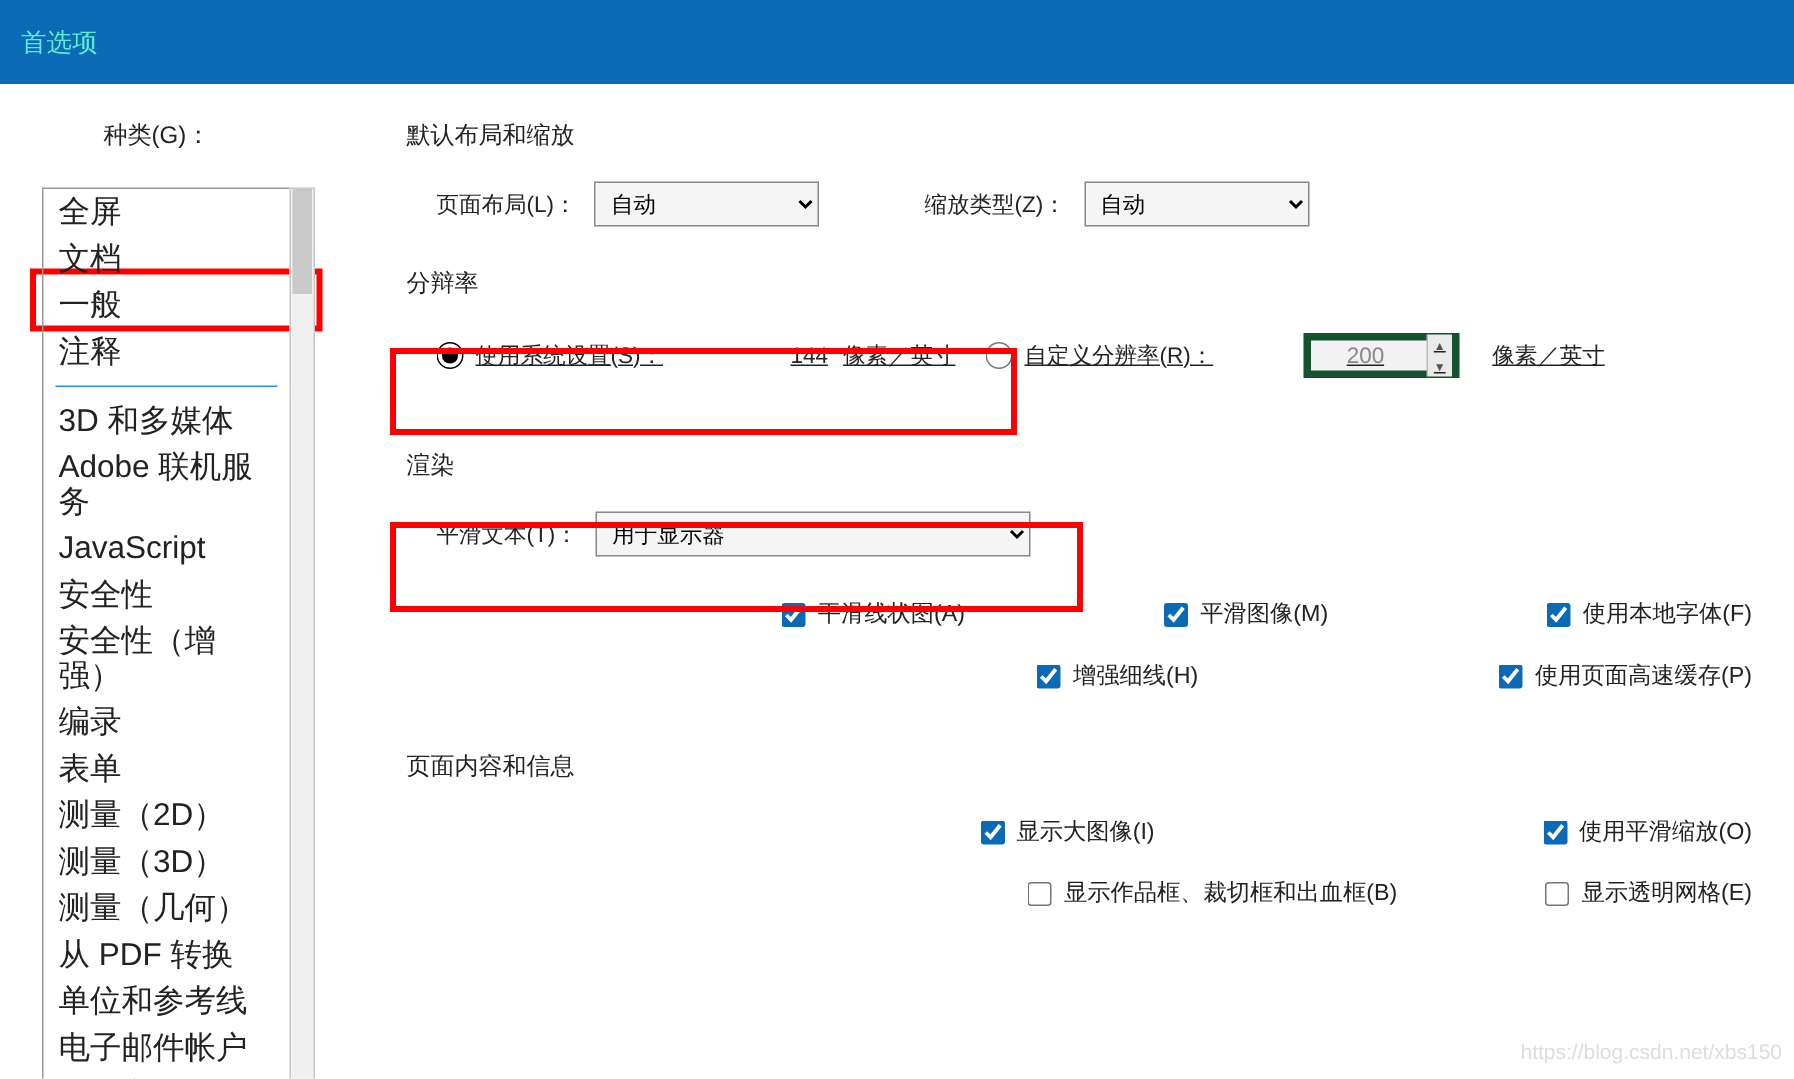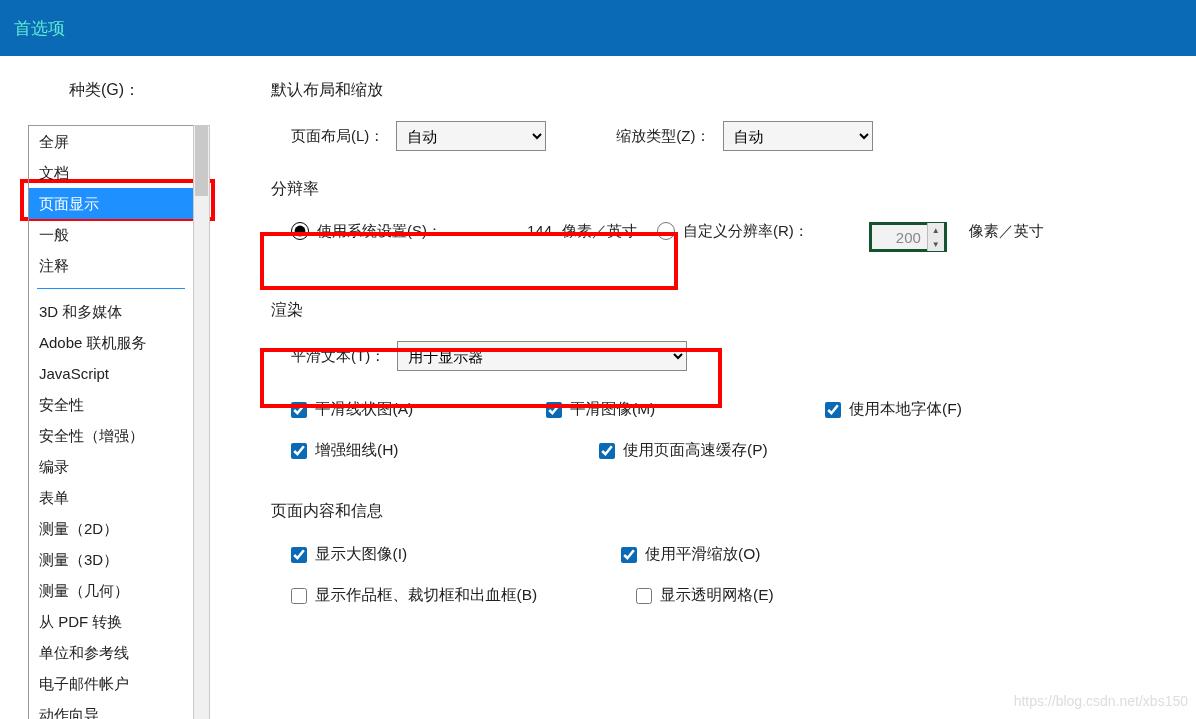--- a/index.html
+++ b/index.html
@@ -50,21 +50,21 @@
   border: 1px solid #c9c9c9;
 }
 .scrollthumb {
   position: absolute;
   left: 1px; right: 1px;
   top: 0; height: 70px;
   background: #c9c9c9;
 }
 .list-item {
   padding: 4px 10px;
-  font-size: 15px;
+  font-size: 21px;
   line-height: 23px;
   cursor: default;
 }
 .list-item.selected { background: #1e90ff; color: #fff; }
 .list-sep {
   border-top: 1px solid #1e90ff;
   margin: 7px 8px 7px 8px;
 }
 .highlight-sel {
   position: absolute;
@@ -76,38 +76,38 @@
 .group-title { font-size: 16px; margin-bottom: 20px; }
 .group-row { display: flex; align-items: center; margin-bottom: 28px; padding-left: 20px; }
 .lbl { margin-right: 12px; }
 select.combo {
   height: 30px;
   border: 1px solid #888;
   background: #f5f5f5;
   font-size: 15px;
   padding: 2px 6px;
 }
-.radio-row { display: flex; padding-left: 20px; position: relative; }
+.radio-row { display: flex; align-items: center; padding-left: 20px; position: relative; text-decoration: underline; }
 input[type=radio] { width:18px; height:18px; margin-right:8px; accent-color:#000; }
 .spinner-box {
   display:inline-flex; align-items:center;
-  border:3px solid #14532d; height:30px; background:#f2f2f2;
+  border:5px solid #14532d; height:30px; background:#f2f2f2;gap:22px;
 }
 .spinner-input {
   border:none; width:55px; text-align:right; padding-right:6px;
   font-size:15px; background:#f2f2f2; color:#888;
 }
 .spinner-btns {
   display:flex; flex-direction:column; border-left:1px solid #bbb;
 }
 .spin-btn {
   width:16px; height:14px; display:flex; align-items:center; justify-content:center;
   font-size:8px; color:#555; background:#eaeaea;
 }
-.chk-row { display:flex; padding-left:20px; margin-bottom:20px; }
+.chk-row { display:flex; padding-left:20px; margin-bottom:20px;justify-content:flex-end; }
 .chk-item { display:flex; align-items:center; font-size:15.5px; }
 input[type=checkbox] { width:16px; height:16px; margin-right:8px; accent-color:#0b6ab5; }
 .watermark {
   position:absolute; right:8px; bottom:10px;
   font-size:14px; color:#ddd;
 }
 .red-box-1 {
   position:absolute;
   left:260px; top:232px;
   width:418px; height:58px;
@@ -131,21 +131,20 @@
 
 <div class="content">
   <div class="left-col">
     <div class="cat-label">种类(G)：</div>
 
     <div class="listbox">
       <div class="highlight-sel" style="left:-8px; top:54px; width:195px; height:42px;"></div>
       <div class="listbox-inner" id="catlist">
           <div class="list-item">全屏</div>
           <div class="list-item">文档</div>
-          <div class="list-item selected">页面显示</div>
           <div class="list-item">一般</div>
           <div class="list-item">注释</div>
           <div class="list-sep"></div>
           <div class="list-item">3D 和多媒体</div>
           <div class="list-item">Adobe 联机服务</div>
           <div class="list-item">JavaScript</div>
           <div class="list-item">安全性</div>
           <div class="list-item">安全性（增强）</div>
           <div class="list-item">编录</div>
           <div class="list-item">表单</div>
@@ -202,21 +201,21 @@
       <span class="lbl">平滑文本(T)：</span>
       <select class="combo" style="width:290px">
         <option>用于显示器</option>
       </select>
     </div>
     <div class="chk-row">
       <label class="chk-item" style="width:255px">
           <input type="checkbox" checked="" style="">
           <span>平滑线状图(A)</span>
         </label>
-      <label class="chk-item" style="width:279px">
+      <label class="chk-item" style="width:255px">
           <input type="checkbox" checked="" style="">
           <span>平滑图像(M)</span>
         </label>
       <label class="chk-item">
           <input type="checkbox" checked="" style="">
           <span>使用本地字体(F)</span>
         </label>
     </div>
     <div class="chk-row" style="margin-bottom:40px">
       <label class="chk-item" style="width:308px">
@@ -224,21 +223,21 @@
           <span>增强细线(H)</span>
         </label>
       <label class="chk-item">
           <input type="checkbox" checked="" style="">
           <span>使用页面高速缓存(P)</span>
         </label>
     </div>
 
     <div class="group-title">页面内容和信息</div>
     <div class="chk-row" style="margin-top:22px">
-      <label class="chk-item" style="width:330px">
+      <label class="chk-item" style="width:375px">
           <input type="checkbox" checked="" style="">
           <span>显示大图像(I)</span>
         </label>
       <label class="chk-item">
           <input type="checkbox" checked="" style="">
           <span>使用平滑缩放(O)</span>
         </label>
     </div>
     <div class="chk-row">
       <label class="chk-item" style="width:345px">

